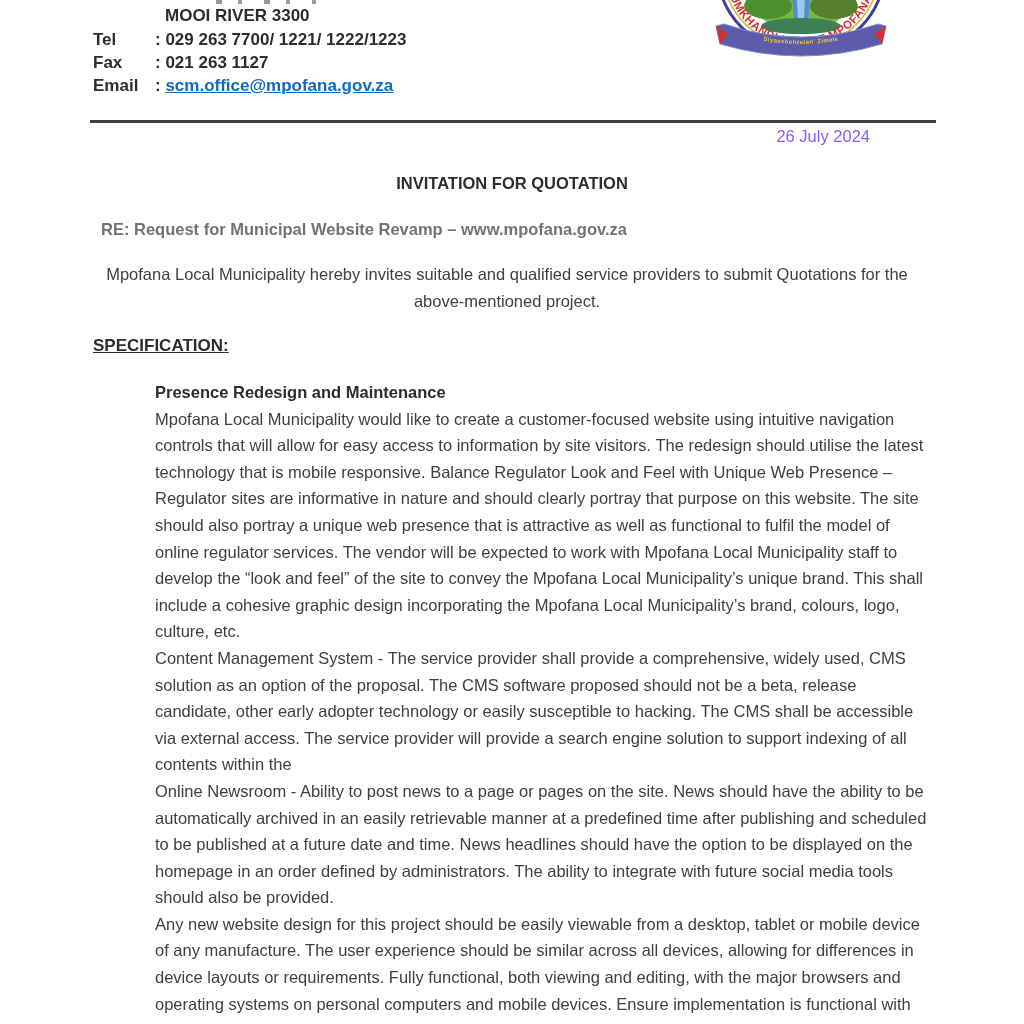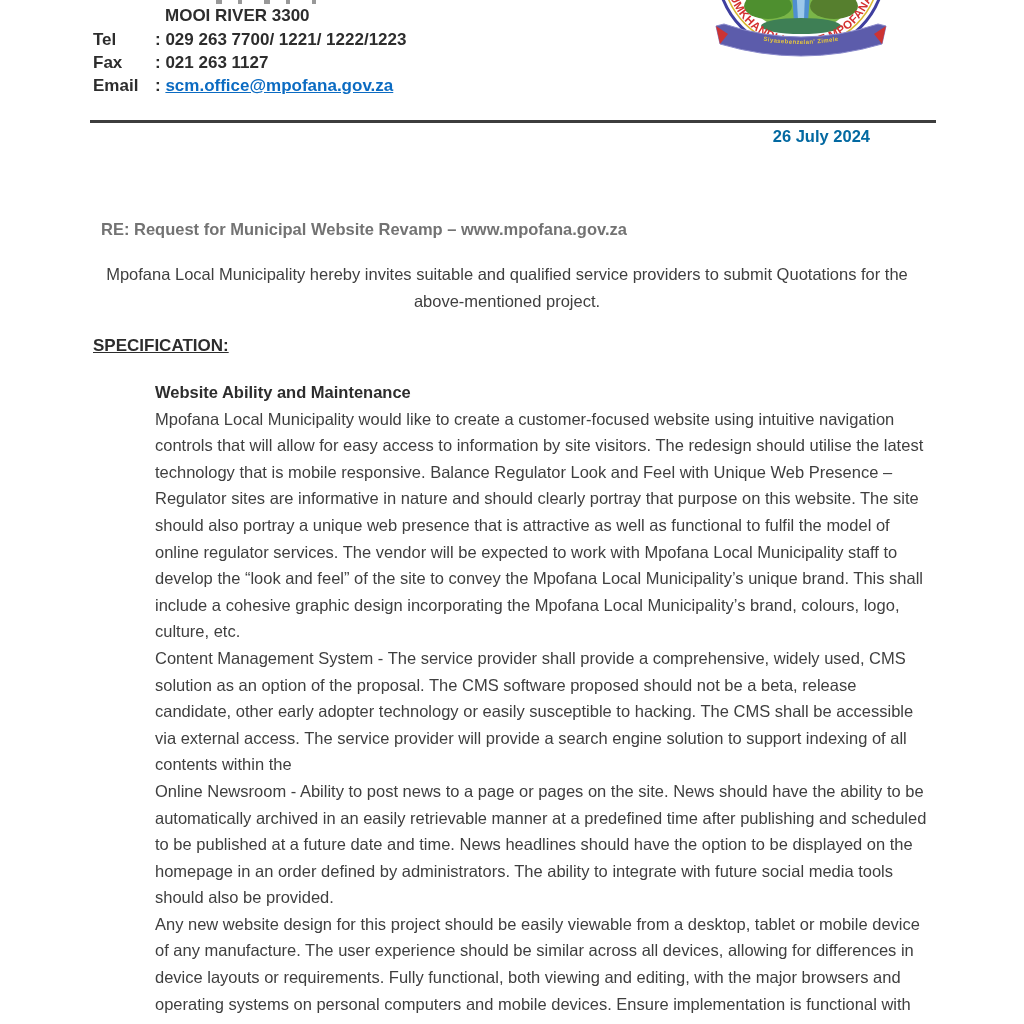--- a/index.html
+++ b/index.html
@@ -48,21 +48,21 @@
     left: 710px; top: 0; width: 182px; height: 58px;
     overflow: hidden;
   }
   
   #divider {
     left: 90px; top: 120px; width: 846px; height: 3px;
     background: #3d3d3d;
   }
   #date-line {
     top: 127px; right: 154px;
-    font-size: 16.5px; font-weight: 700; color: #0369a1;
+    font-size: 16.5px; font-weight: 400; color: #8b5cf6;
   }
   #doc-title {
     left: 0; top: 174px; width: 1024px;
     text-align: center;
     font-size: 16.5px; font-weight: bold; color: #2d2d2d;
   }
   #subject-line {
     left: 101px; top: 220px;
     font-size: 16.5px; font-weight: bold; color: #737373;
   }
@@ -135,28 +135,29 @@
       <text font-size="6" font-weight="bold" letter-spacing="0.4" fill="#e8c83a" font-family="Liberation Sans, sans-serif">
         <textPath href="#ribbonpath" startOffset="50%" text-anchor="middle">Siyasebenzelan' Zimele</textPath>
       </text>
     </svg>
   </div>
 
   <div id="divider" class="abs"></div>
 
   <div id="date-line" class="abs">26 July 2024</div>
 
+  <div id="doc-title" class="abs">INVITATION FOR QUOTATION</div>
 
   <div id="subject-line" class="abs">RE: Request for Municipal Website Revamp – www.mpofana.gov.za</div>
 
   <div id="intro-par" class="abs">Mpofana Local Municipality hereby invites suitable and qualified service providers to submit Quotations for the above-mentioned project.</div>
 
   <div id="spec-heading" class="abs">SPECIFICATION:</div>
 
   <div id="spec-body" class="abs">
-    <p class="sec-heading">Website Ability and Maintenance</p>
+    <p class="sec-heading">Presence Redesign and Maintenance</p>
     <p>Mpofana Local Municipality would like to create a customer-focused website using intuitive navigation controls that will allow for easy access to information by site visitors. The redesign should utilise the latest technology that is mobile responsive. Balance Regulator Look and Feel with Unique Web Presence – Regulator sites are informative in nature and should clearly portray that purpose on this website. The site should also portray a unique web presence that is attractive as well as functional to fulfil the model of online regulator services. The vendor will be expected to work with Mpofana Local Municipality staff to develop the “look and feel” of the site to convey the Mpofana Local Municipality’s unique brand. This shall include a cohesive graphic design incorporating the Mpofana Local Municipality’s brand, colours, logo, culture, etc.</p>
     <p>Content Management System - The service provider shall provide a comprehensive, widely used, CMS solution as an option of the proposal. The CMS software proposed should not be a beta, release candidate, other early adopter technology or easily susceptible to hacking. The CMS shall be accessible via external access. The service provider will provide a search engine solution to support indexing of all contents within the</p>
     <p>Online Newsroom - Ability to post news to a page or pages on the site. News should have the ability to be automatically archived in an easily retrievable manner at a predefined time after publishing and scheduled to be published at a future date and time. News headlines should have the option to be displayed on the homepage in an order defined by administrators. The ability to integrate with future social media tools should also be provided.</p>
     <p>Any new website design for this project should be easily viewable from a desktop, tablet or mobile device of any manufacture. The user experience should be similar across all devices, allowing for differences in device layouts or requirements. Fully functional, both viewing and editing, with the major browsers and operating systems on personal computers and mobile devices. Ensure implementation is functional with the most current and appropriate levels of all browsers and operating systems.</p>
   </div>
 
 </div>
 
 </body></html>

